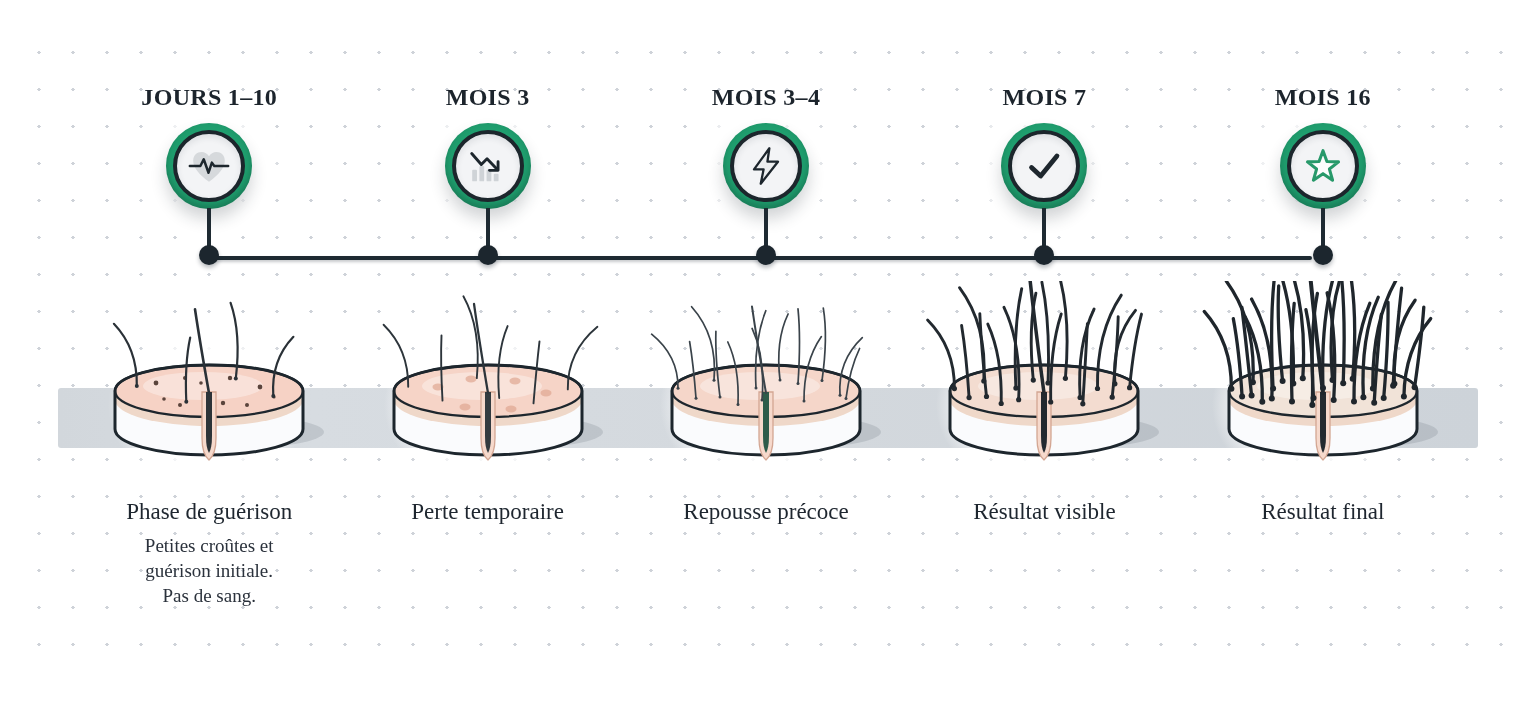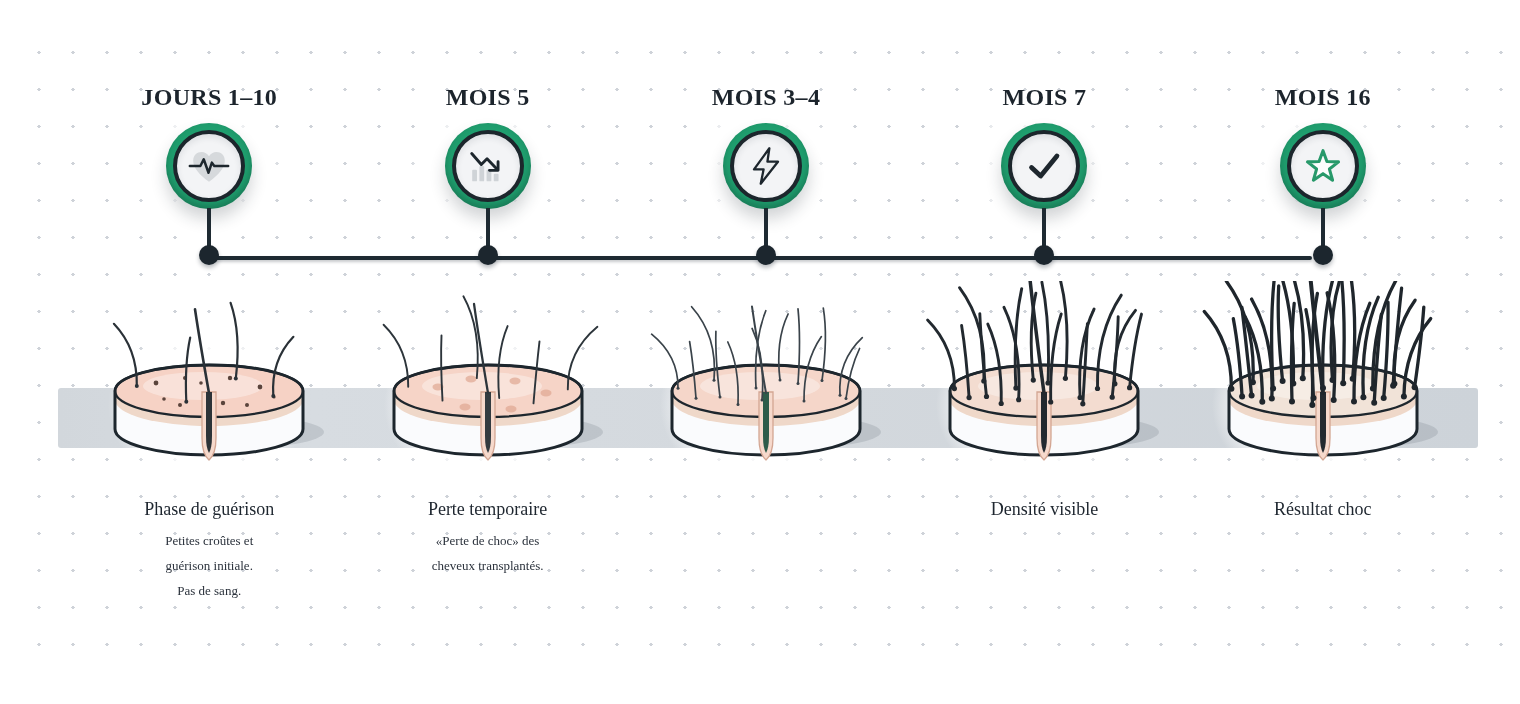--- a/index.html
+++ b/index.html
@@ -54,24 +54,24 @@
     box-shadow:inset 0 3px 6px rgba(40,50,60,.10);
   }
   .badge-icon{width:46px; height:46px; display:block;}
   .stem{width:4px; height:47px; margin-top:-1px; background:#1e2a32;}
   .node{
     width:20px; height:20px; margin-top:-10px; border-radius:50%;
     background:#1c262e; box-shadow:0 3px 4px rgba(30,40,50,.3);
   }
   .disc{width:250px; height:200px; margin-top:16px; display:block;}
   .stage-title{
-    margin-top:18px; font-size:18px; font-weight:400; color:#1e262f; white-space:nowrap;
+    margin-top:18px; font-size:23px; font-weight:400; color:#1e262f; white-space:nowrap;
   }
   .stage-desc{
-    margin-top:8px; font-size:13px; line-height:25px; color:#2b323c;
+    margin-top:8px; font-size:19px; line-height:25px; color:#2b323c;
     text-align:center; white-space:pre-line;
   }
 </style>
 </head>
 <body>
 
 <div class="canvas">
   <div class="dots"></div>
   <div class="band"></div>
   <div class="glow-layer" id="glows">
@@ -132,21 +132,21 @@
           <circle cx="189.3" cy="75.1" r="2.0" fill="#2a3137"></circle>
           <path d="M125 72 Q116 21.8 111 -11.7" fill="none" stroke="#2a3137" stroke-width="2.6" stroke-linecap="round"></path>
         </svg>
       <div class="stage-title">Phase de guérison</div>
       <div class="stage-desc">Petites croûtes et
 guérison initiale.
 Pas de sang.</div>
     </div>
 
     <div class="stage">
-      <div class="stage-label">MOIS 5</div>
+      <div class="stage-label">MOIS 3</div>
       <div class="badge" style="background: rgb(31, 158, 110);">
         <div class="badge-inner">
           <svg class="badge-icon" viewBox="0 0 48 48">
               <rect x="7.5" y="28" width="5" height="12" rx="1" fill="#cfd3d7"></rect>
               <rect x="15" y="24" width="5" height="16" rx="1" fill="#cfd3d7"></rect>
               <rect x="22.5" y="28" width="5" height="12" rx="1" fill="#cfd3d7"></rect>
               <rect x="30" y="32" width="5" height="8" rx="1" fill="#cfd3d7"></rect>
    <path d="M7 11 L17 22.5 L23 16.5 L33.5 27.5" fill="none" stroke="#1d262d" stroke-width="3" stroke-linecap="round" stroke-linejoin="round"></path>
    <path d="M34.5 19.5 L34.5 28.5 L25.5 28.5" fill="none" stroke="#1d262d" stroke-width="3" stroke-linecap="round" stroke-linejoin="round"></path>
             </svg>
@@ -172,22 +172,20 @@
           <path d="M122 71 L122 115 Q122 127 125 132 Q128 127 128 115 L128 71 Z" fill="#333b40"></path>
           <path d="M45.2 65.8 Q45.7 28.5 20.6 3.7" fill="none" stroke="#2d353b" stroke-width="1.9" stroke-linecap="round"></path>
           <path d="M79.5 79.6 Q77.4 40.5 78.5 14.4" fill="none" stroke="#2d353b" stroke-width="1.9" stroke-linecap="round"></path>
           <path d="M113.8 57.1 Q118.5 8.0 100.4 -24.7" fill="none" stroke="#2d353b" stroke-width="1.9" stroke-linecap="round"></path>
           <path d="M136.2 77.0 Q132.5 33.8 144.6 5.1" fill="none" stroke="#2d353b" stroke-width="1.9" stroke-linecap="round"></path>
           <path d="M170.5 82.3 Q173.6 45.1 176.5 20.4" fill="none" stroke="#2d353b" stroke-width="1.9" stroke-linecap="round"></path>
           <path d="M204.8 68.4 Q204.3 30.8 234.4 5.8" fill="none" stroke="#2d353b" stroke-width="1.9" stroke-linecap="round"></path>
           <path d="M125 72 Q116 18.5 111 -17.1" fill="none" stroke="#2d353b" stroke-width="2.3" stroke-linecap="round"></path>
         </svg>
       <div class="stage-title">Perte temporaire</div>
-      <div class="stage-desc">«Perte de choc» des
-cheveux transplantés.</div>
     </div>
 
     <div class="stage">
       <div class="stage-label">MOIS 3–4</div>
       <div class="badge" style="background: rgb(31, 158, 110);">
         <div class="badge-inner">
           <svg class="badge-icon" viewBox="0 0 48 48">
               <path d="M27.5 5.5 L11.5 27.5 L21.5 27.5 L18.5 42.5 L36.5 19.5 L25.5 19.5 Z" fill="#eceeef" stroke="#1d262d" stroke-width="2.4" stroke-linejoin="round"></path>
             </svg>
         </div>
@@ -225,20 +223,21 @@
           <path d="M163.0 80.1 Q162.7 41.4 180.4 15.6" fill="none" stroke="#3a434a" stroke-width="1.7" stroke-linecap="round"></path>
           <circle cx="163.0" cy="80.1" r="1.5" fill="#3a434a"></circle>
           <path d="M181.0 59.6 Q187.1 16.1 182.3 -12.8" fill="none" stroke="#3a434a" stroke-width="1.7" stroke-linecap="round"></path>
           <circle cx="181.0" cy="59.6" r="1.5" fill="#3a434a"></circle>
           <path d="M199.0 74.3 Q196.7 39.8 221.3 16.7" fill="none" stroke="#3a434a" stroke-width="1.7" stroke-linecap="round"></path>
           <circle cx="199.0" cy="74.3" r="1.5" fill="#3a434a"></circle>
           <path d="M205.0 77.4 Q208.9 47.5 218.6 27.5" fill="none" stroke="#3a434a" stroke-width="1.7" stroke-linecap="round"></path>
           <circle cx="205.0" cy="77.4" r="1.5" fill="#3a434a"></circle>
           <path d="M125 72 Q116 20.2 111 -14.4" fill="none" stroke="#3a434a" stroke-width="2.0" stroke-linecap="round"></path>
         </svg>
+      <div class="stage-title">Repousse précoce</div>
     </div>
 
     <div class="stage">
       <div class="stage-label">MOIS 7</div>
       <div class="badge" style="background: rgb(31, 158, 110);">
         <div class="badge-inner">
           <svg class="badge-icon" viewBox="0 0 48 48">
               <path d="M11 25.5 L20.5 34.5 L37.5 13.5" fill="none" stroke="#1e272e" stroke-width="5" stroke-linecap="round" stroke-linejoin="round"></path>
             </svg>
         </div>
@@ -284,21 +283,21 @@
           <path d="M178.5 67.5 Q177.4 11.5 202.3 -25.9" fill="none" stroke="#22292f" stroke-width="2.9" stroke-linecap="round"></path>
           <circle cx="178.5" cy="67.5" r="2.6" fill="#22292f"></circle>
           <path d="M193.2 76.2 Q198.3 27.9 199.2 -4.4" fill="none" stroke="#22292f" stroke-width="2.9" stroke-linecap="round"></path>
           <circle cx="193.2" cy="76.2" r="2.6" fill="#22292f"></circle>
           <path d="M195.9 62.8 Q192.5 18.7 216.5 -10.7" fill="none" stroke="#22292f" stroke-width="2.9" stroke-linecap="round"></path>
           <circle cx="195.9" cy="62.8" r="2.6" fill="#22292f"></circle>
           <path d="M210.6 66.7 Q214.8 22.5 222.5 -6.9" fill="none" stroke="#22292f" stroke-width="2.9" stroke-linecap="round"></path>
           <circle cx="210.6" cy="66.7" r="2.6" fill="#22292f"></circle>
           <path d="M125 72 Q116 4.0 111 -41.4" fill="none" stroke="#22292f" stroke-width="3.5" stroke-linecap="round"></path>
         </svg>
-      <div class="stage-title">Densité visible</div>
+      <div class="stage-title">Résultat visible</div>
     </div>
 
     <div class="stage">
       <div class="stage-label">MOIS 16</div>
       <div class="badge" style="background: rgb(31, 158, 110);">
         <div class="badge-inner">
           <svg class="badge-icon" viewBox="0 0 48 48">
               <path d="M24 8 L28.1 19.3 L40.2 19.7 L30.7 27.2 L34 38.8 L24 32 L14 38.8 L17.3 27.2 L7.8 19.7 L19.9 19.3 Z" fill="#fcfdfd" stroke="#27996a" stroke-width="3.2" stroke-linejoin="round"></path>
             </svg>
         </div>
@@ -364,17 +363,17 @@
           <path d="M196.4 62.8 Q193.0 12.6 217.1 -20.8" fill="none" stroke="#1f262c" stroke-width="3.3" stroke-linecap="round"></path>
           <circle cx="196.4" cy="62.8" r="3.0" fill="#1f262c"></circle>
           <path d="M195.1 64.7 Q199.0 6.1 203.6 -32.9" fill="none" stroke="#1f262c" stroke-width="3.3" stroke-linecap="round"></path>
           <circle cx="195.1" cy="64.7" r="3.0" fill="#1f262c"></circle>
           <path d="M205.9 75.6 Q206.6 28.8 232.7 -2.4" fill="none" stroke="#1f262c" stroke-width="3.3" stroke-linecap="round"></path>
           <circle cx="205.9" cy="75.6" r="3.0" fill="#1f262c"></circle>
           <path d="M216.6 66.3 Q223.5 18.3 225.8 -13.8" fill="none" stroke="#1f262c" stroke-width="3.3" stroke-linecap="round"></path>
           <circle cx="216.6" cy="66.3" r="3.0" fill="#1f262c"></circle>
           <path d="M125 72 Q116 -5.8 111 -57.6" fill="none" stroke="#1f262c" stroke-width="4.0" stroke-linecap="round"></path>
         </svg>
-      <div class="stage-title">Résultat choc</div>
+      <div class="stage-title">Résultat final</div>
     </div>
 
   </div>
 </div>
 
 </body></html>

